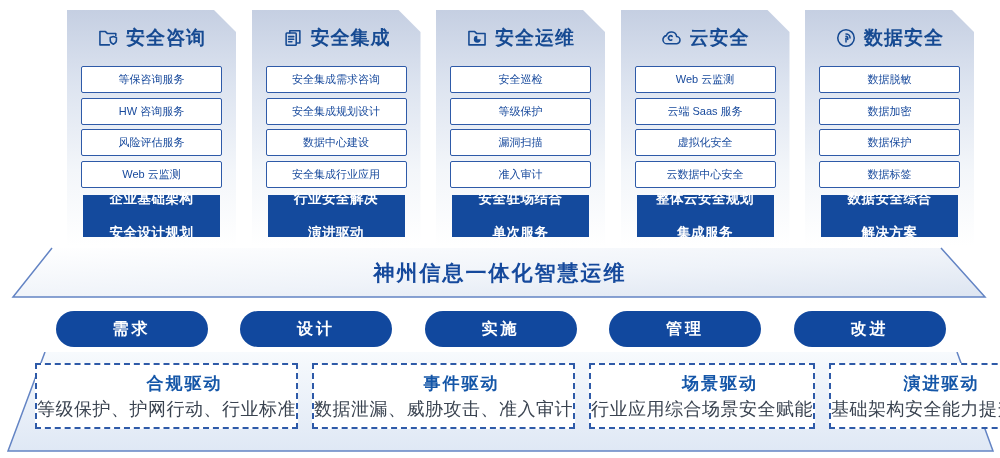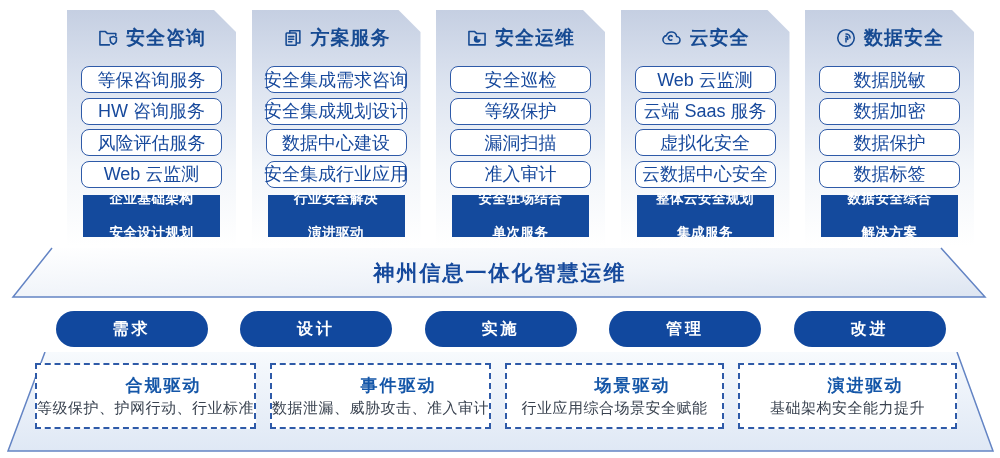--- a/index.html
+++ b/index.html
@@ -20,23 +20,23 @@
   .card-header{
     height:56px;display:flex;align-items:center;justify-content:center;gap:7px;
   }
   .card-title{
     font-size:19px;font-weight:bold;color:#164a92;letter-spacing:1px;white-space:nowrap;
   }
   .icon{display:flex;align-items:center;}
   .card-items{padding:0 14px;}
   .item{
     height:27px;margin-bottom:4.5px;background:#ffffff;
-    border:1.5px solid #2e5aa8;border-radius:8px;box-sizing:border-box;
+    border:1.5px solid #2e5aa8;border-radius:2px;box-sizing:border-box;
     display:flex;align-items:center;justify-content:center;
-    font-size:18px;color:#17499c;white-space:nowrap;
+    font-size:11px;color:#17499c;white-space:nowrap;
   }
   .card-footer{
     margin:7px 16px 0;height:42px;background:#144a9d;
     display:flex;flex-direction:column;align-items:center;justify-content:center;
     color:#ffffff;font-weight:bold;font-size:13.5px;line-height:18px;letter-spacing:.5px;gap:16px;
   }
   
   .banner-shape{position:absolute;left:0;top:247px;width:1000px;height:51px;}
   .banner-text{
     position:absolute;left:0;top:247px;width:1000px;height:51px;
@@ -58,21 +58,21 @@
   .platform-shape{position:absolute;left:0;top:352px;width:1000px;height:101px;}
   .drivers-row{
     position:absolute;left:35px;top:363px;width:922px;height:66px;
     display:flex;gap:14px;
   }
   .driver{
     flex:1;background:#ffffff;border:2px dashed #2e5aa8;box-sizing:border-box;
     display:flex;flex-direction:column;align-items:center;justify-content:center;gap:2px;
   }
   .driver-title{font-size:17px;font-weight:bold;color:#1456a8;letter-spacing:2px;margin-left:36px;}
-  .driver-desc{font-size:15px;color:#3a4350;letter-spacing:.5px;white-space:nowrap;}
+  .driver-desc{font-size:18px;color:#3a4350;letter-spacing:.5px;white-space:nowrap;}
 </style>
 </head>
 <body>
 
 <div class="stage">
 
   <svg class="banner-shape" viewBox="0 0 1000 51">
     <defs>
       <linearGradient id="bannerGrad" x1="0" y1="0" x2="1" y2="1">
         <stop offset="0" stop-color="#ffffff"></stop>
@@ -122,21 +122,21 @@
 
     <div class="card">
       <div class="card-header">
         <span class="icon">
           <svg width="22" height="22" viewBox="0 0 24 24" fill="none" stroke="#164a92" stroke-width="1.7" stroke-linecap="round" stroke-linejoin="round">
             <path d="M8.5 6.5 V4 h11 v13.5 h-3"></path>
             <rect x="4.5" y="6.5" width="11" height="13.5" rx="0.8"></rect>
             <path d="M7.2 10.5 h5.6 M7.2 13.3 h5.6 M7.2 16.1 h3.6"></path>
           </svg>
         </span>
-        <span class="card-title">方案服务</span>
+        <span class="card-title">安全集成</span>
       </div>
       <div class="card-items">
         <div class="item">安全集成需求咨询</div>
         <div class="item">安全集成规划设计</div>
         <div class="item">数据中心建设</div>
         <div class="item">安全集成行业应用</div>
       </div>
       <div class="card-footer">
         <span>行业安全解决</span>
         <span>演进驱动</span>

